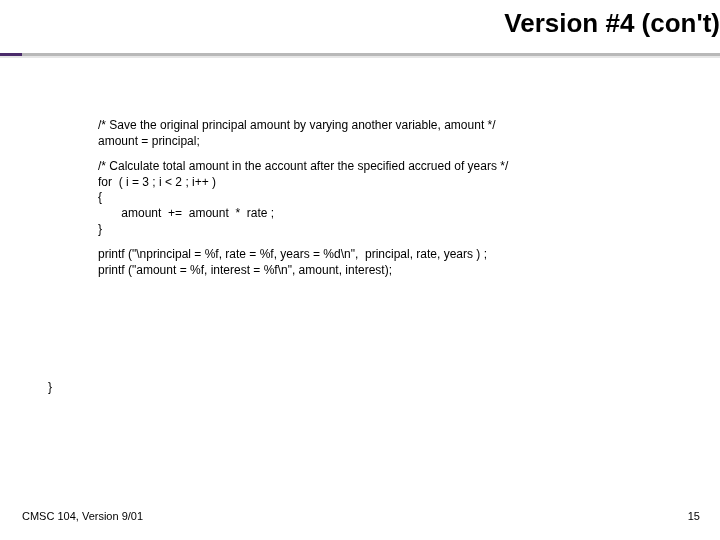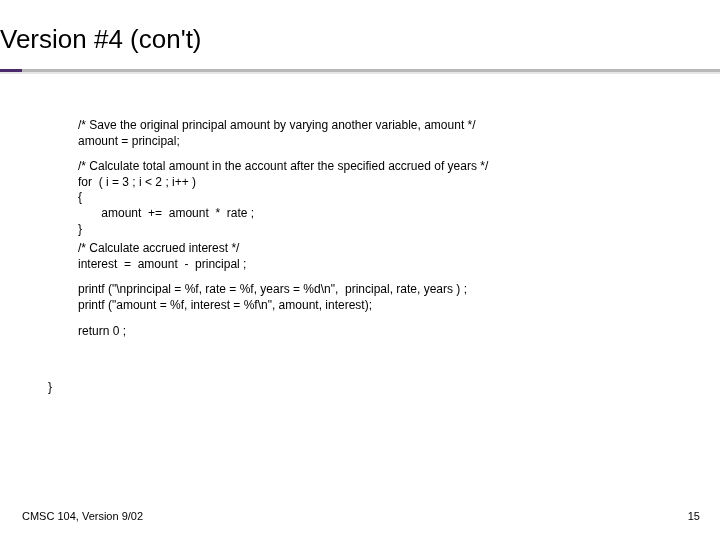--- a/index.html
+++ b/index.html
@@ -12,25 +12,25 @@
     overflow: hidden;
     position: relative;
   }
   .slide {
     width: 720px;
     height: 540px;
     position: relative;
     box-sizing: border-box;
   }
   .title {
-    text-align: left;
+    text-align: right;
     font-size: 26px;
-    font-weight: normal;
+    font-weight: bold;
     color: #000;
-    padding-top: 24px;
+    padding-top: 8px;
     padding-bottom: 14px;
     font-family: Arial, sans-serif;
   }
   .rule {
     position: relative;
     height: 6px;
     width: 100%;
   }
   .rule .purple {
     position: absolute;
@@ -57,20 +57,21 @@
     top: 118px;
     width: 600px;
     font-size: 12px;
     line-height: 1.3;
     color: #000;
     font-family: Arial, sans-serif;
   }
   .block {
     margin-bottom: 10px;
     white-space: pre;
+    margin-left: 20px;
   }
   .close-brace {
     position: absolute;
     left: 48px;
     top: 380px;
     font-size: 12px;
     font-family: Arial, sans-serif;
   }
   .footer-left {
     position: absolute;
@@ -107,27 +108,24 @@
   <div class="body">
     <div class="block"><span>/* Save the original principal amount by varying another variable, amount */</span>
 <span>amount = principal;</span></div>
 
     <div class="block"><span>/* Calculate total amount in the account after the specified accrued of years */</span>
 <span><span>for  ( i = 3 ; </span><span class="bold">i &lt; 2</span><span> ; i++ )</span></span>
 <span>{</span>
 <span>       amount  +=  amount  *  rate ;</span>
 <span>}</span></div>
 
-    <div class="block" style="margin-top:-6px;"><span>/* Calculate accrued interest */</span>
-<span>interest  =  amount  -  principal ;</span></div>
 
     <div class="block"><span>printf ("\nprincipal = %f, rate = %f, years = %d\n",  principal, rate, years ) ;</span>
 <span class="bold">printf ("amount = %f, interest = %f\n", amount, interest);</span></div>
 
-    <div class="block"><span>return 0 ;</span></div>
   </div>
 
   <div class="close-brace">}</div>
 
-  <div class="footer-left">CMSC 104, Version 9/02</div>
+  <div class="footer-left">CMSC 104, Version 9/01</div>
   <div class="footer-right">15</div>
 
 </div>
 
 </body></html>

